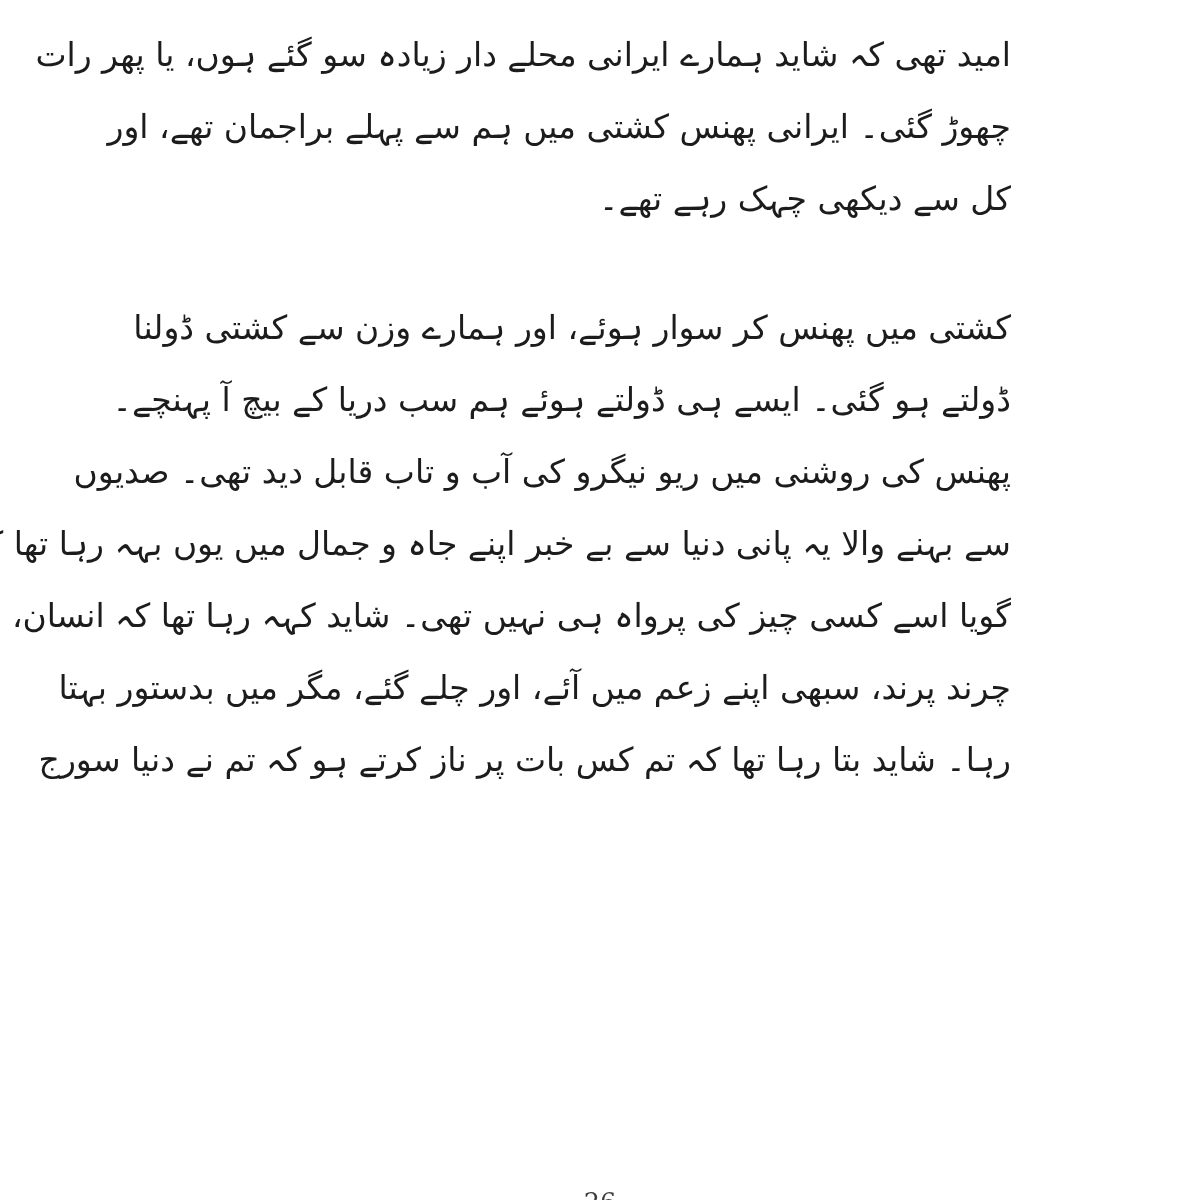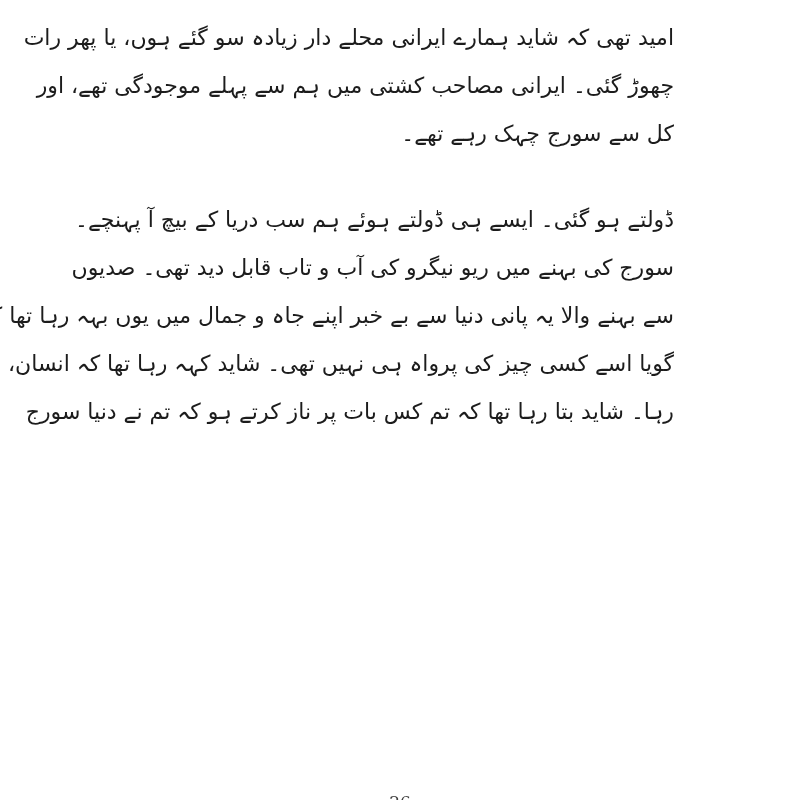--- a/index.html
+++ b/index.html
@@ -54,29 +54,31 @@
 </style>
 </head>
 <body>
 
 <div class="page">
 
   <div class="text-block">
 
     <div class="paragraph">
       <div class="text-line">امید تھی کہ شاید ہمارے ایرانی محلے دار زیادہ سو گئے ہوں، یا پھر رات</div>
-      <div class="text-line">چھوڑ گئی۔ ایرانی مصاحب کشتی میں ہم سے پہلے موجودگی تھے، اور</div>
-      <div class="text-line">کل سے سورج چہک رہے تھے۔</div>
+      <div class="text-line">چھوڑ گئی۔ ایرانی پھنس کشتی میں ہم سے پہلے براجمان تھے، اور</div>
+      <div class="text-line">کل سے دیکھی چہک رہے تھے۔</div>
     </div>
 
     <div class="paragraph">
+      <div class="text-line">کشتی میں پھنس کر سوار ہوئے، اور ہمارے وزن سے کشتی ڈولنا</div>
       <div class="text-line">ڈولتے ہو گئی۔ ایسے ہی ڈولتے ہوئے ہم سب دریا کے بیچ آ پہنچے۔</div>
-      <div class="text-line">سورج کی بہنے میں ریو نیگرو کی آب و تاب قابل دید تھی۔ صدیوں</div>
+      <div class="text-line">پھنس کی روشنی میں ریو نیگرو کی آب و تاب قابل دید تھی۔ صدیوں</div>
       <div class="text-line">سے بہنے والا یہ پانی دنیا سے بے خبر اپنے جاہ و جمال میں یوں بہہ رہا تھا کہ</div>
       <div class="text-line">گویا اسے کسی چیز کی پرواہ ہی نہیں تھی۔ شاید کہہ رہا تھا کہ انسان، جانور،</div>
+      <div class="text-line">چرند پرند، سبھی اپنے زعم میں آئے، اور چلے گئے، مگر میں بدستور بہتا</div>
       <div class="text-line">رہا۔ شاید بتا رہا تھا کہ تم کس بات پر ناز کرتے ہو کہ تم نے دنیا سورج</div>
     </div>
 
   </div>
 
   <div class="page-number">26</div>
 
 </div>
 
 </body></html>

